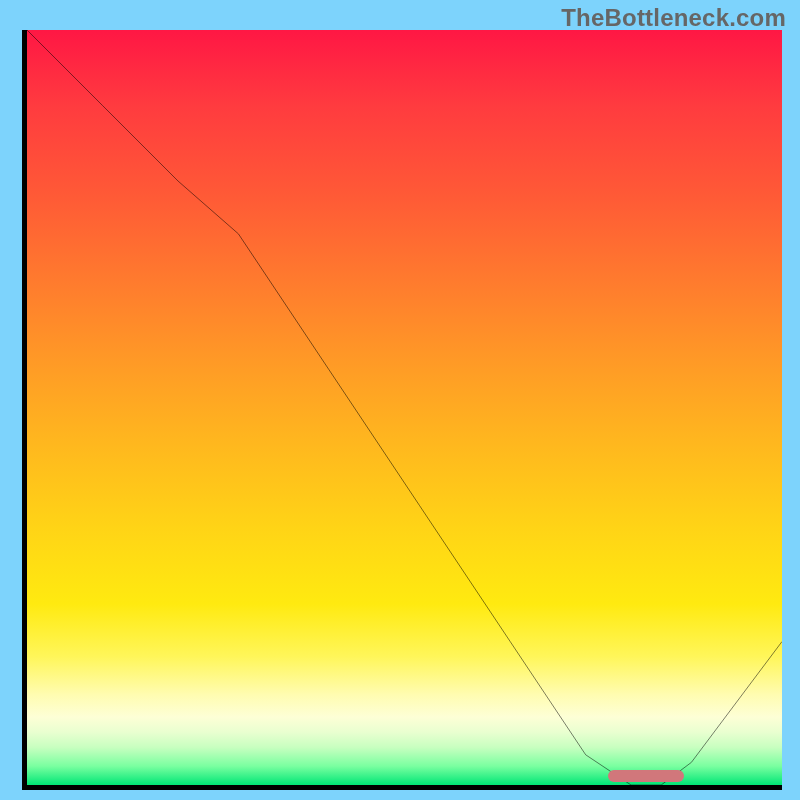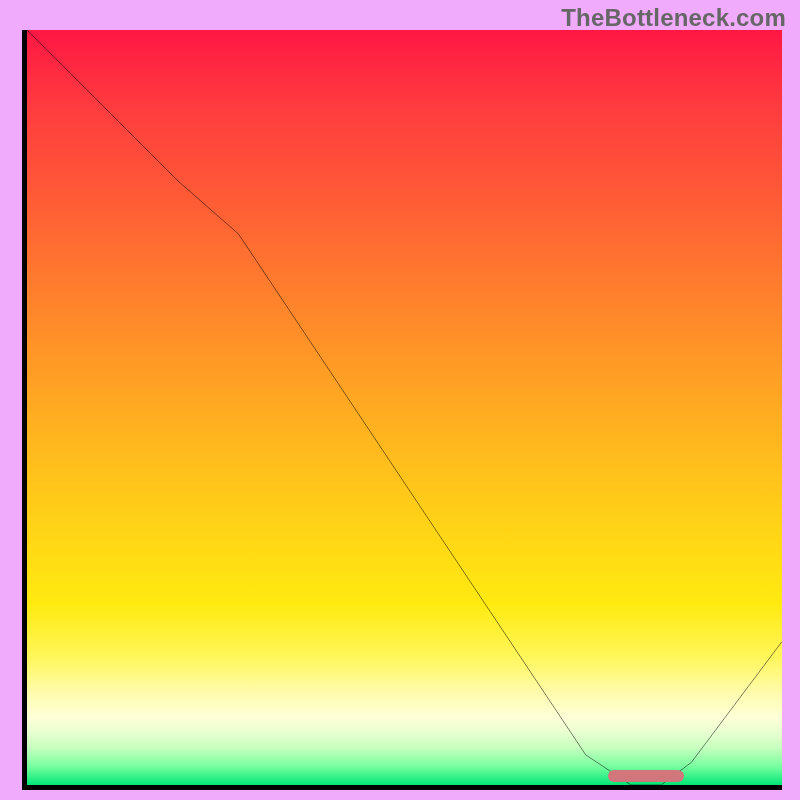--- a/index.html
+++ b/index.html
@@ -1,21 +1,21 @@
 <!DOCTYPE html>
 <html><head>
 <meta charset="utf-8">
 <style>
   * { margin: 0; padding: 0; box-sizing: border-box; }
   html, body { width: 800px; height: 800px; overflow: hidden; background: #fff; }
   .stage {
     position: relative;
     width: 800px;
     height: 800px;
-    background: #f0abfc;
+    background: #7dd3fc;
   }
   .watermark {
     position: absolute;
     top: 4px;
     right: 14px;
     font-family: Arial, Helvetica, sans-serif;
     font-size: 24px;
     font-weight: 600;
     color: #666666;
     letter-spacing: 0.2px;

